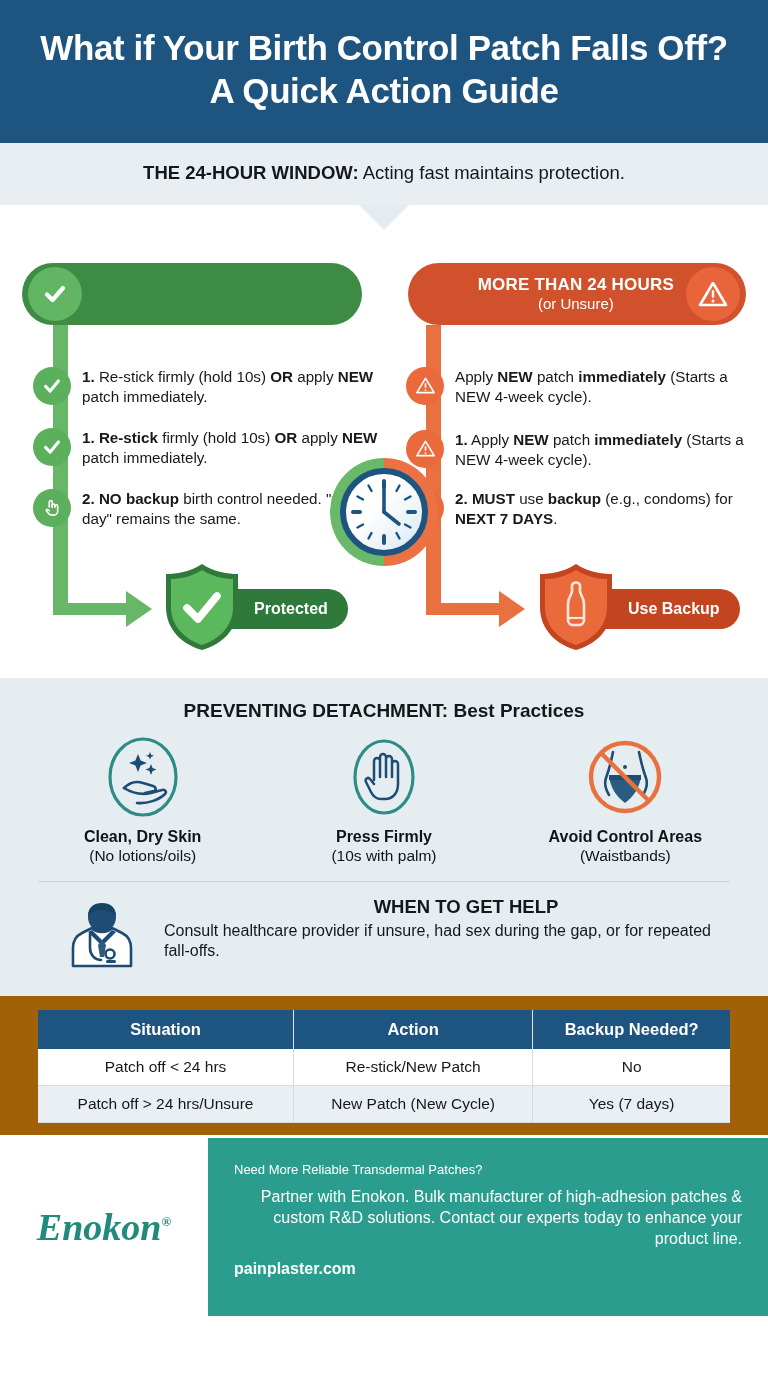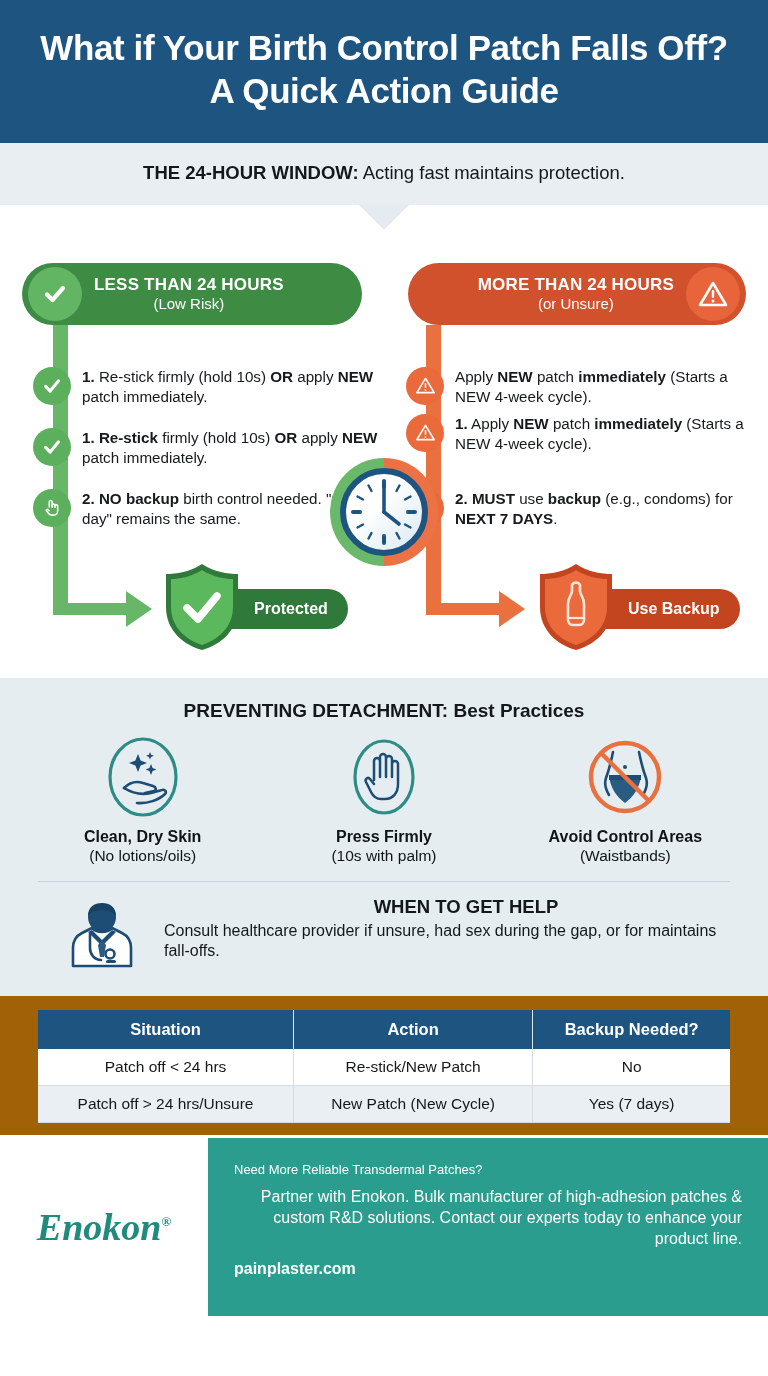--- a/index.html
+++ b/index.html
@@ -283,24 +283,20 @@
   <div class="flow">
 
     <div class="conn left"></div>
     <div class="conn right"></div>
 
     <div class="pill left">
       <div class="pill-badge lb">
         <svg width="30" height="30" viewBox="0 0 30 30">
             <path d="M7 15.5 L12.5 21 L23 9" stroke="#ffffff" stroke-width="4.2" fill="none" stroke-linecap="round" stroke-linejoin="round"></path>
           </svg>
-      </div>
-      <div class="pill-txt">
-        <span class="t1">LESS THAN 24 HOURS</span>
-        <span class="t2">(Low Risk)</span>
       </div>
     </div>
 
     <div class="pill right">
       <div class="pill-txt">
         <span class="t1">MORE THAN 24 HOURS</span>
         <span class="t2">(or Unsure)</span>
       </div>
       <div class="pill-badge rb">
         <svg width="32" height="32" viewBox="0 0 32 32">
@@ -368,21 +364,21 @@
       <div class="step-badge o">
         <svg width="23" height="23" viewBox="0 0 32 32">
             <path d="M16 6 L28 26 L4 26 Z" stroke="#ffffff" stroke-width="2.3" fill="none" stroke-linejoin="round"></path>
             <rect x="14.9" y="12.5" width="2.2" height="7" rx="1.1" fill="#ffffff"></rect>
             <circle cx="16" cy="22.4" r="1.3" fill="#ffffff"></circle>
           </svg>
       </div>
       <div class="step-txt">Apply <b>NEW</b> patch <b>immediately</b> (Starts a NEW 4-week cycle).</div>
     </div>
 
-    <div class="step r" style="top:208px">
+    <div class="step r" style="top:224px">
       <div class="step-badge o">
         <svg width="23" height="23" viewBox="0 0 32 32">
             <path d="M16 6 L28 26 L4 26 Z" stroke="#ffffff" stroke-width="2.3" fill="none" stroke-linejoin="round"></path>
             <rect x="14.9" y="12.5" width="2.2" height="7" rx="1.1" fill="#ffffff"></rect>
             <circle cx="16" cy="22.4" r="1.3" fill="#ffffff"></circle>
           </svg>
       </div>
       <div class="step-txt"><b>1.</b> Apply <b>NEW</b> patch <b>immediately</b> (Starts a NEW 4-week cycle).</div>
     </div>
 
@@ -492,21 +488,21 @@
           <path d="M36 38 c-5 0-8-2-10-4 l-10 5 c-6 3-9 8-9 15 v18 h58 V54 c0-7-3-12-9-15 l-10-5 c-2 2-5 4-10 4 Z" fill="#ffffff" stroke="#1d4c74" stroke-width="2.6" stroke-linejoin="round"></path>
           <path d="M26 36 l10 10 l10-10 l4 2 l-14 14 l-14-14 Z" fill="#1d4c74"></path>
           <path d="M36 46 l4 5 l-2 12 h-4 l-2-12 Z" fill="#2a5b80"></path>
           <path d="M24 40 v14 c0 7 5 12 11 12" fill="none" stroke="#1d4c74" stroke-width="2.6" stroke-linecap="round"></path>
           <circle cx="44" cy="60" r="4.5" fill="none" stroke="#1d4c74" stroke-width="2.6"></circle>
           <rect x="40" y="66" width="10" height="3" rx="1.5" fill="#1d4c74"></rect>
         </svg>
       </div>
       <div class="help-body">
         <div class="help-title">WHEN TO GET HELP</div>
-        <div class="help-text">Consult healthcare provider if unsure, had sex during the gap, or for maintains fall-offs.</div>
+        <div class="help-text">Consult healthcare provider if unsure, had sex during the gap, or for repeated fall-offs.</div>
       </div>
     </div>
   </div>
 
   <div class="tablewrap">
     <table>
       <thead>
         <tr>
           <th>Situation</th>
           <th>Action</th>

